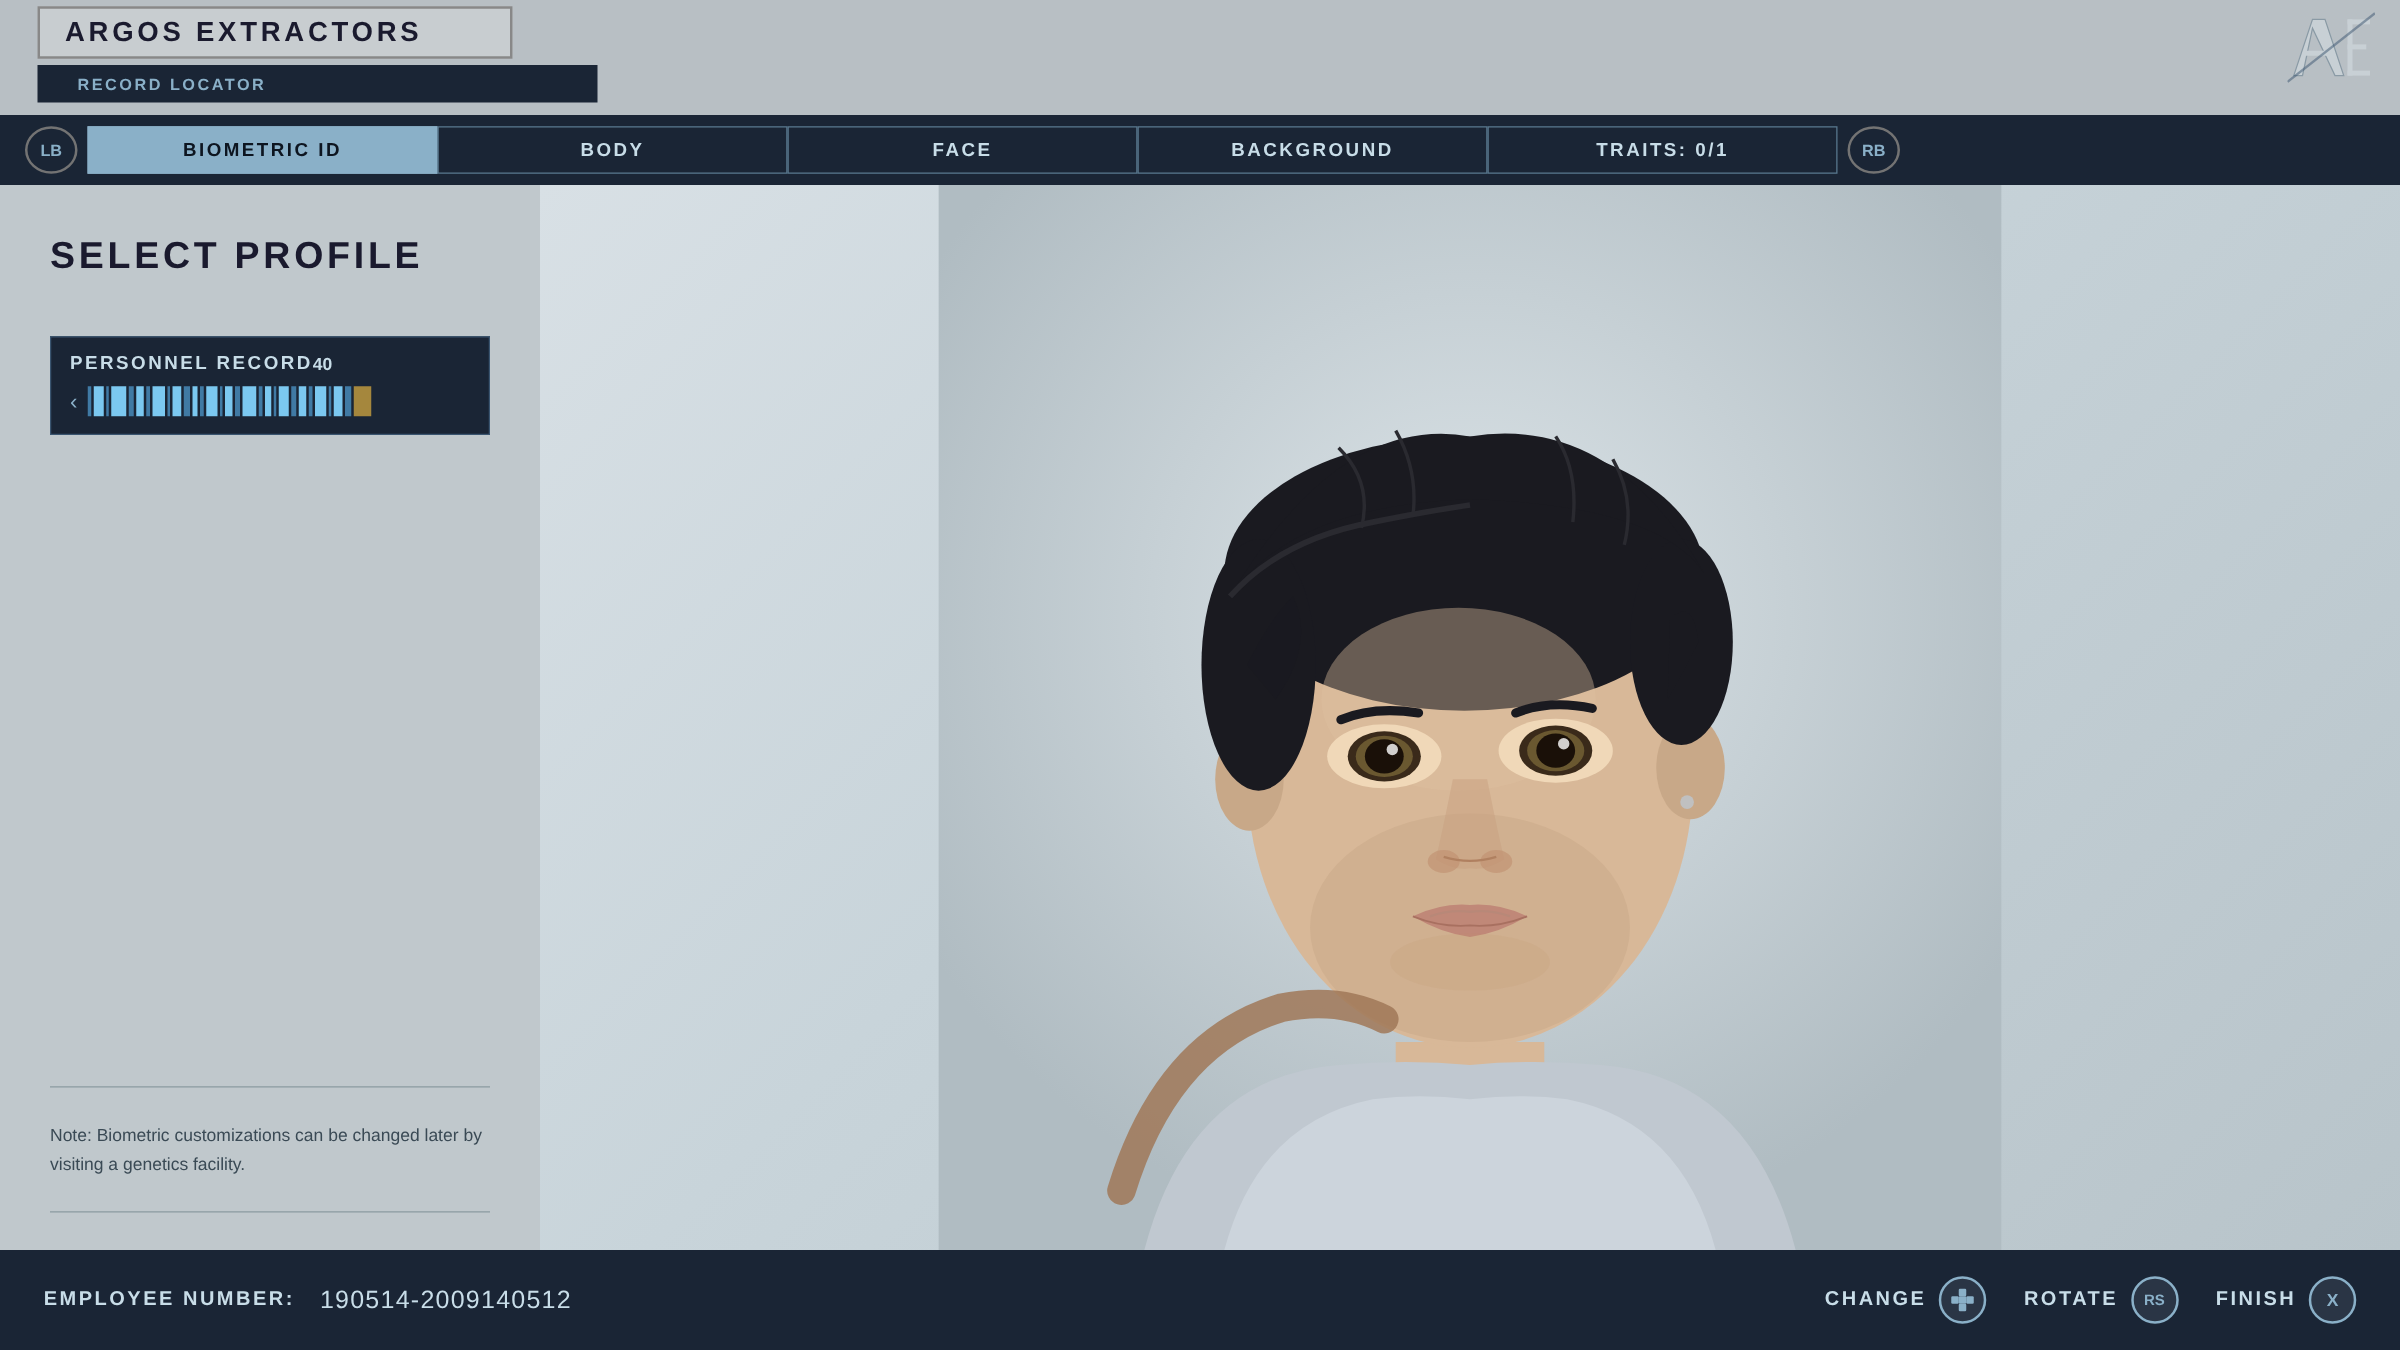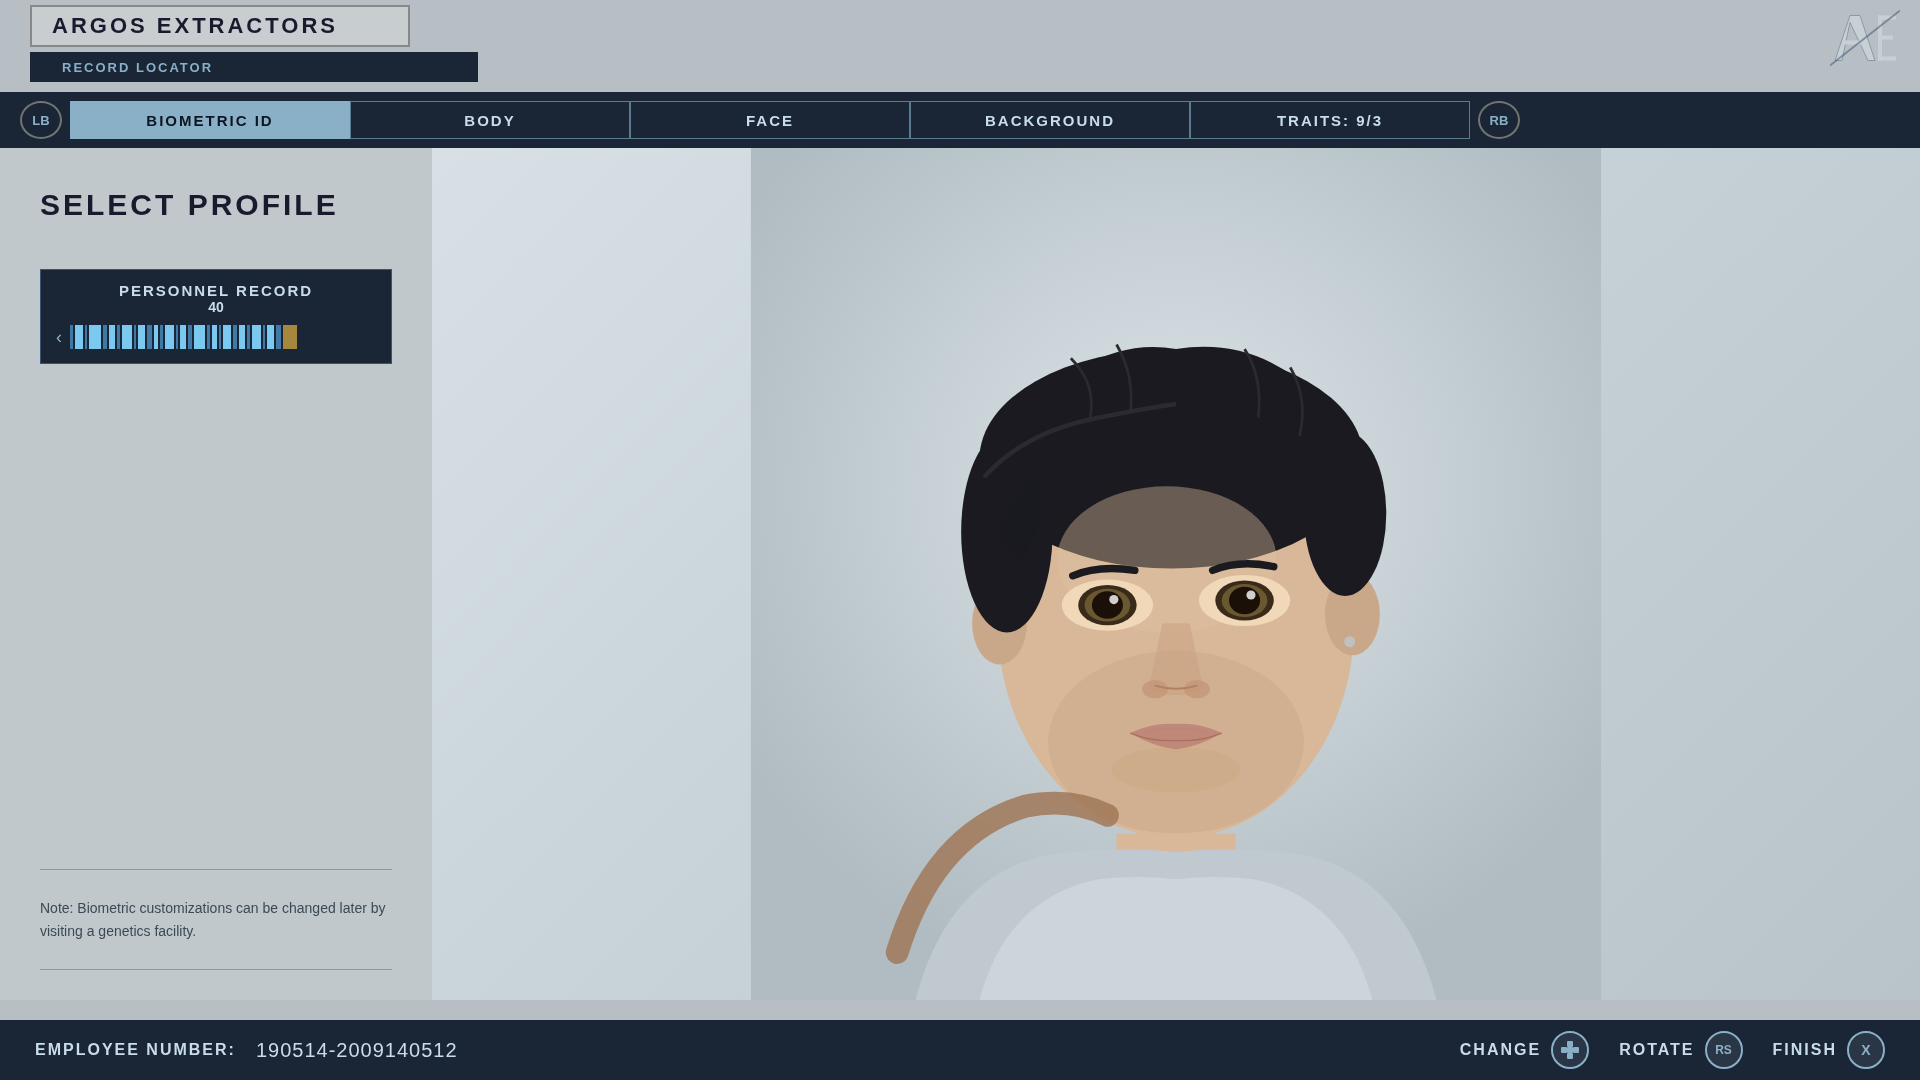--- a/index.html
+++ b/index.html
@@ -164,24 +164,23 @@
 
     #personnel-record-card {
       background: #1a2535;
       border: 1px solid #3a5570;
       padding: 12px 15px;
       cursor: pointer;
     }
 
     #personnel-record-header {
       display: flex;
-      justify-content: space-between;
+      justify-content: flex-start;
       align-items: center;
       margin-bottom: 8px;
-      flex-direction: column;
     }
 
     #personnel-record-label {
       color: #c8dde8;
       font-size: 15px;
       font-weight: 700;
       letter-spacing: 2px;
     }
 
     #personnel-record-number {
@@ -253,21 +252,21 @@
       position: relative;
       overflow: hidden;
     }
 
     
     #bottom-bar {
       position: absolute;
       bottom: 0;
       left: 0;
       right: 0;
-      height: 60px;
+      height: 80px;
       background: #1a2535;
       display: flex;
       align-items: center;
       padding: 0 35px;
       z-index: 10;
     }
 
     #employee-number-label {
       color: #c8dde8;
       font-size: 16px;
@@ -369,21 +368,21 @@
   <div class="nav-tab">
     <span>BODY</span>
   </div>
   <div class="nav-tab">
     <span>FACE</span>
   </div>
   <div class="nav-tab">
     <span>BACKGROUND</span>
   </div>
   <div class="nav-tab">
-    <span>TRAITS: 9/3</span>
+    <span>TRAITS: 0/1</span>
   </div>
 
   <div class="nav-btn-circle" style="margin-left:8px;">
     <span>RB</span>
   </div>
 </div>
 
 <div id="main-content">
 
   <div id="left-panel">

